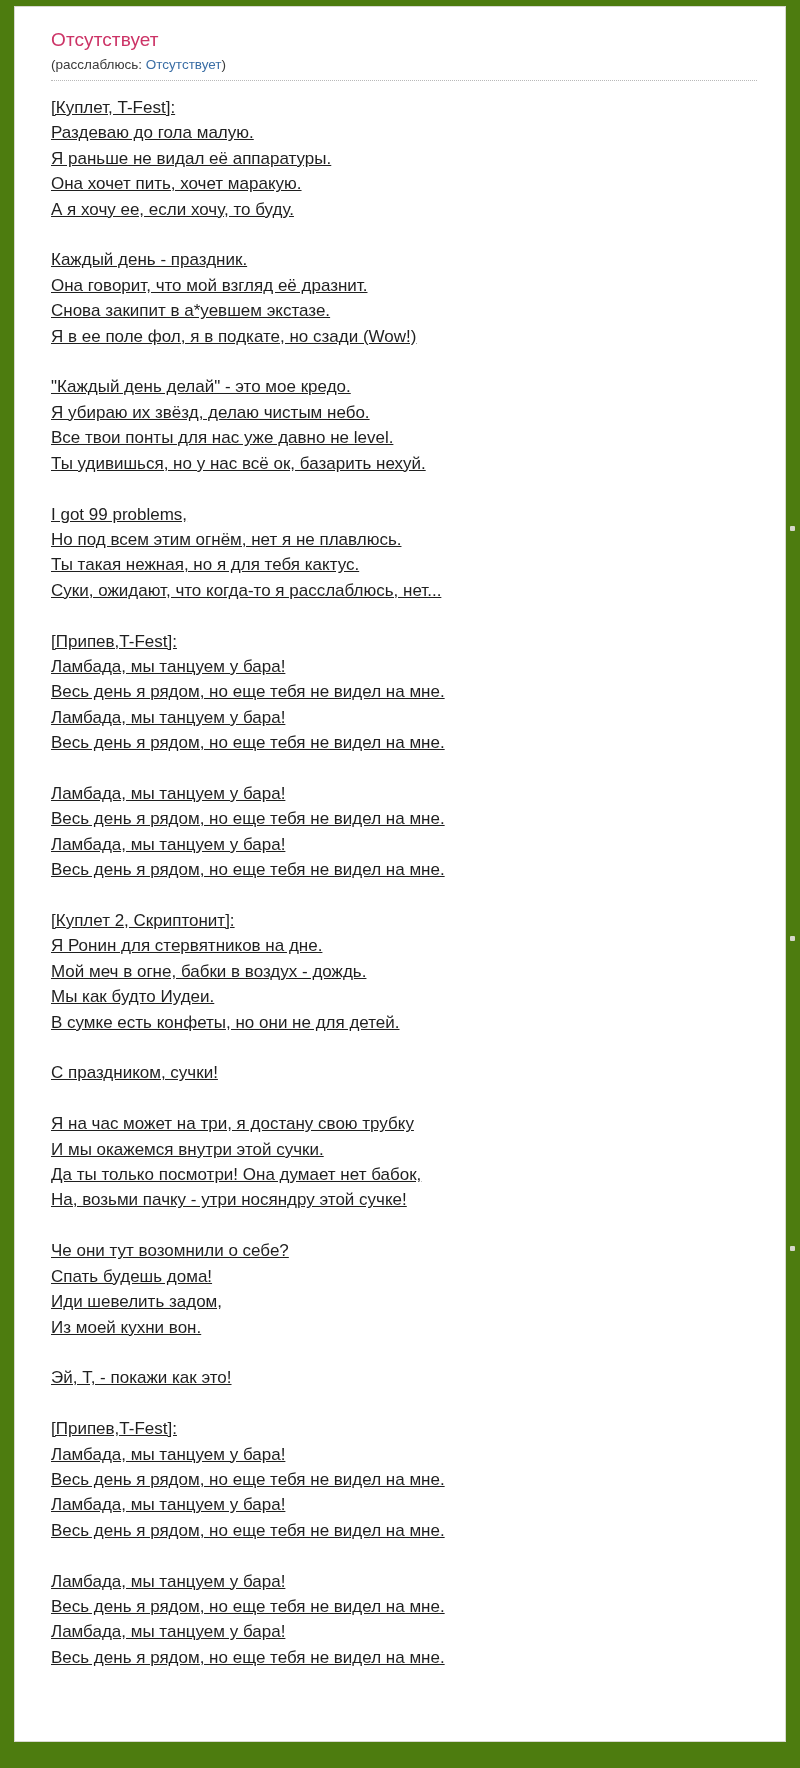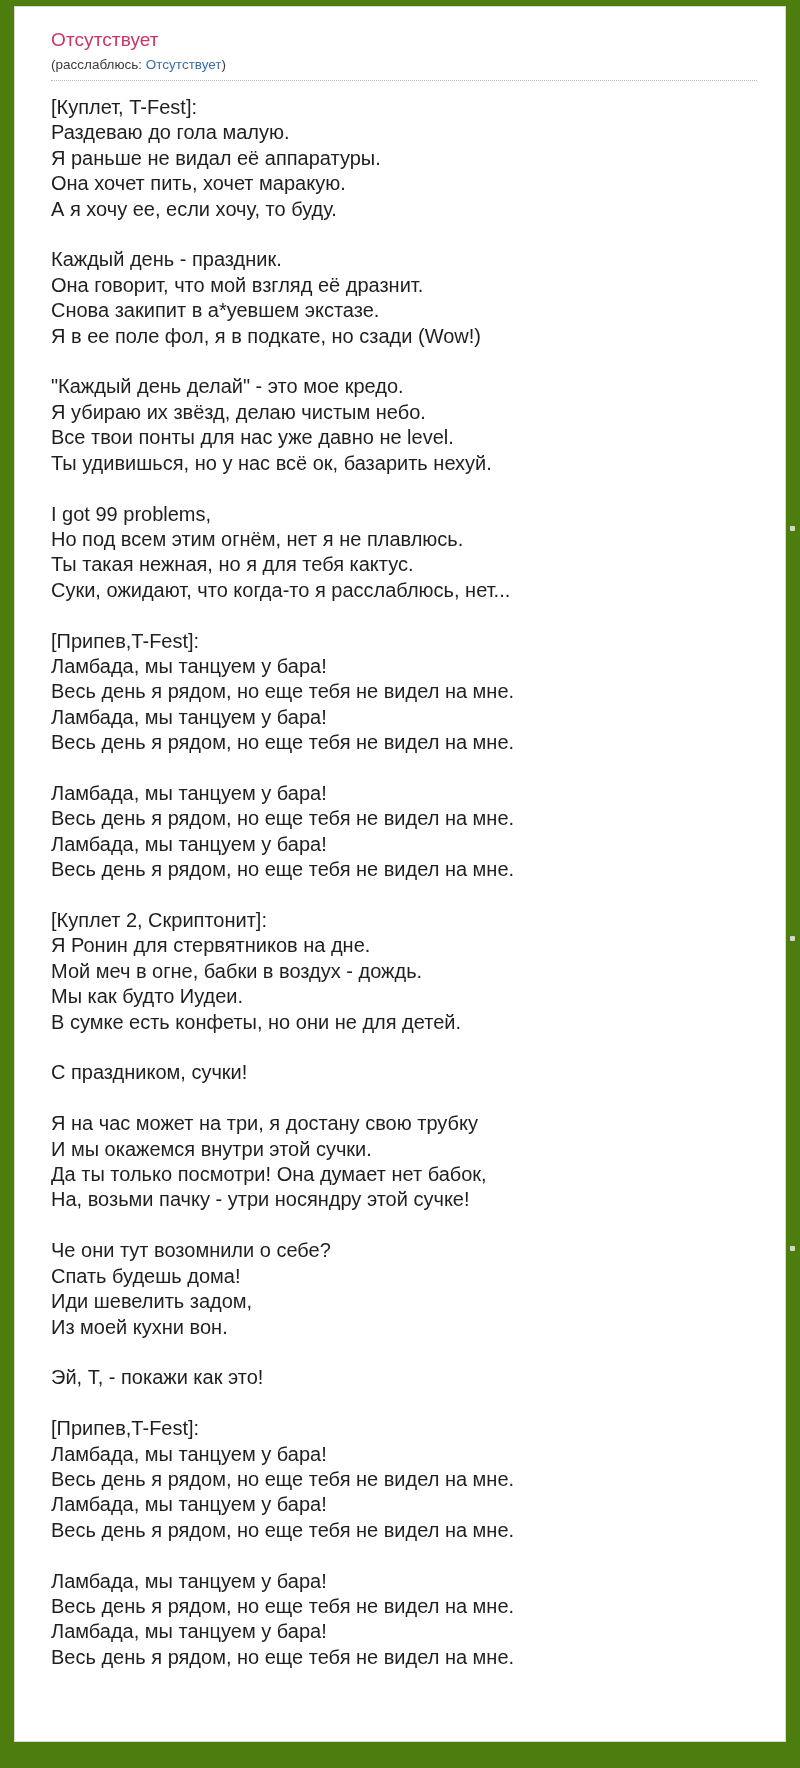--- a/index.html
+++ b/index.html
@@ -41,27 +41,28 @@
   .artist-link {
     color: #3a6ea5;
     text-decoration: none;
   }
   .divider {
     border: none;
     border-top: 1px dotted #b9b9b9;
     margin: 8px 0 14px 0;
   }
   .lyrics {
-    font-size: 20px;
+    font-size: 17px;
     line-height: 25.4px;
     color: #1f1f1f;
     white-space: pre-wrap;
     word-wrap: break-word;
     margin: 0;
     font-family: "Liberation Sans", sans-serif;
+    text-decoration: underline;
   }
   .edge-mark {
     position: absolute;
     width: 5px;
     height: 5px;
     background: #d6d6cc;
     border-radius: 1px;
   }
   .wrap {
     position: relative;

